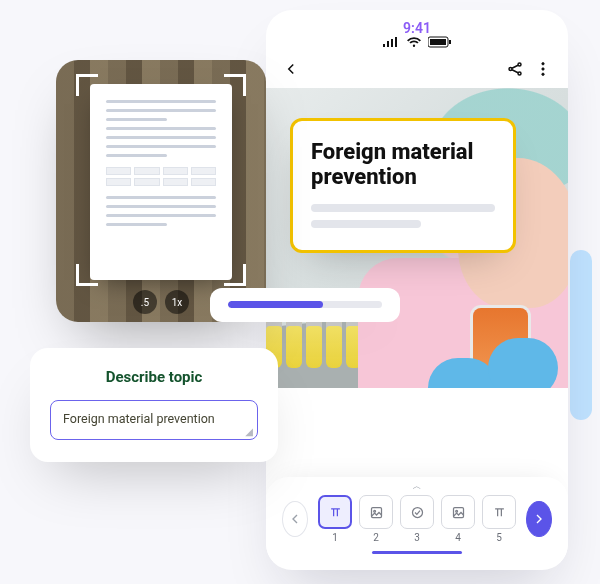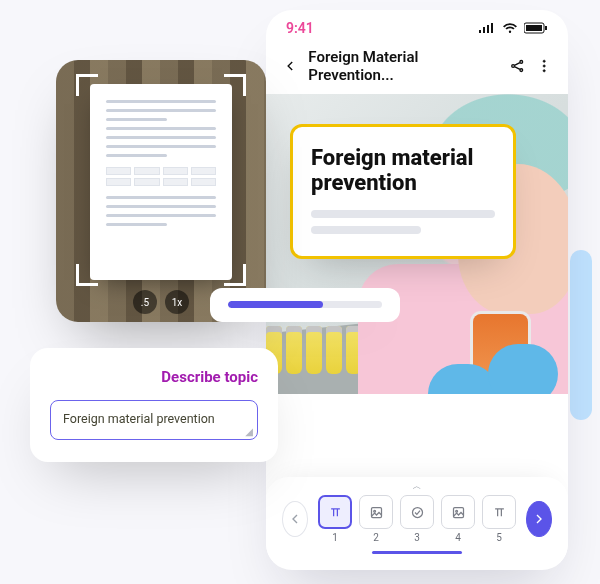--- a/index.html
+++ b/index.html
@@ -20,21 +20,21 @@
     width: 302px;
     height: 560px;
     background: #fff;
     border-radius: 26px;
     box-shadow: 0 30px 60px -20px rgba(20,20,50,.18);
     overflow: hidden;
   }
   .status-bar {
     display:flex; align-items:center; justify-content:space-between;
     padding: 10px 20px 4px;
-    font-size:14px; font-weight:600; color:#ec4899;
+    font-size:14px; font-weight:600; color:#8b5cf6;flex-direction:column;
   }
   .status-icons{display:flex;gap:6px;align-items:center;}
   .status-icons svg{height:12px;}
 
   .phone-header{
     display:flex; align-items:center; gap:10px;
     padding: 8px 16px 10px;
     font-size:15px; font-weight:600; color:#111;
   }
   .phone-header .spacer{flex:1;}
@@ -193,21 +193,21 @@
   .topic-card{
     position:absolute;
     left:30px; top:348px;
     width:248px;
     background:#fff;
     border-radius:18px;
     padding:20px 20px 22px;
     box-shadow:0 28px 60px -24px rgba(0,0,0,.25);
   }
   .topic-card h3{
-    text-align:right;font-size:15px;font-weight:700;color:#a21caf;margin-bottom:14px;
+    text-align:center;font-size:15px;font-weight:700;color:#14532d;margin-bottom:14px;
   }
   .topic-card .field{
     border:1.5px solid #6b63ec;border-radius:8px;padding:10px 12px;
     font-size:12.5px;color:#443; position:relative; min-height:40px;
   }
   .topic-card .field .resize{
     position:absolute;right:4px;bottom:2px;font-size:10px;color:#b7b9c2;
   }
   .topic-card button{
     margin-top:14px;width:100%;height:40px;border:none;border-radius:9px;
@@ -235,21 +235,20 @@
           <rect x="2" y="3" width="16" height="6" fill="#111"></rect>
           <rect x="21" y="4" width="2" height="4" fill="#111"></rect>
         </svg>
     </div>
   </div>
 
   <div class="phone-header">
     <svg viewBox="0 0 24 24" fill="none" stroke-width="2">
         <path d="M15 6l-6 6 6 6"></path>
       </svg>
-    <span>Foreign Material Prevention...</span>
     <span class="spacer"></span>
     <svg viewBox="0 0 24 24" fill="none" stroke-width="2">
         <circle cx="6" cy="12" r="2"></circle>
         <circle cx="18" cy="6" r="2"></circle>
         <circle cx="18" cy="18" r="2"></circle>
         <path d="M8 11l8-4M8 13l8 4"></path>
       </svg>
     <svg viewBox="0 0 24 24" fill="#111">
         <circle cx="12" cy="5" r="1.6"></circle>
         <circle cx="12" cy="12" r="1.6"></circle>

